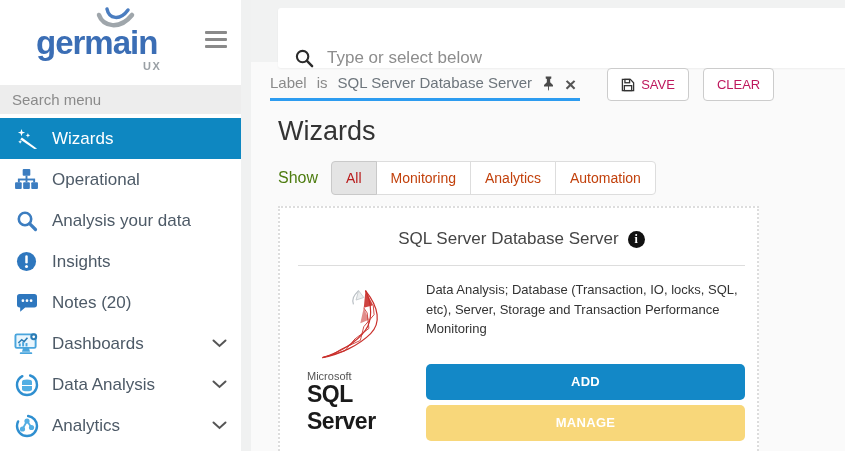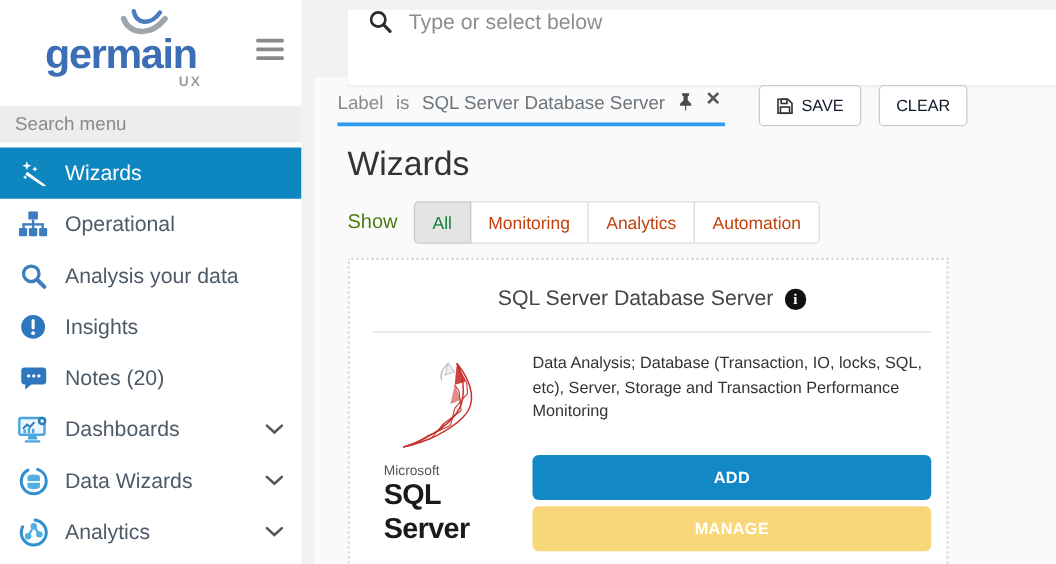--- a/index.html
+++ b/index.html
@@ -25,46 +25,46 @@
     color:#4d5a67; font-size:17px; cursor:pointer; }
   .menu-item.selected { background:#0e87c1; color:#fff; }
   .mi-icon { width:27px; height:27px; margin-right:12px; display:flex; align-items:center;
     justify-content:center; flex:0 0 27px; }
   .chev { margin-left:auto; display:flex; align-items:center; }
 
   
   .main { flex:1; background:#fafafa; border-left:10px solid #f0f1f1; min-width:0; }
   .topbar { background:#f1f2f2; height:62px; padding-top:8px; display:flex; }
   .search-box { margin-left:27px; flex:1; height:60px; background:#fff; border-radius:3px 0 0 3px;
-    display:flex; align-items:flex-start; padding-left:17px; box-shadow:0 1px 2px rgba(0,0,0,0.05); }
+    display:flex; align-items:flex-end; padding-left:17px; box-shadow:0 1px 2px rgba(0,0,0,0.05); }
   .search-box input { border:0; outline:none; flex:1; font-size:17px; color:#555;
     margin-left:13px; background:transparent; font-family:inherit; }
   .search-box input::placeholder { color:#8d8d8d; }
 
   .filter-row { display:flex; align-items:center; margin:12px 0 0 19px; }
-  .filter-chip { display:flex; align-items:flex-start; gap:10px; padding:0 4px 7px 0;
+  .filter-chip { display:flex; align-items:flex-end; gap:10px; padding:0 4px 7px 0;
     border-bottom:3px solid #2d9cf0; }
   .f-field, .f-op { font-size:15px; color:#8a8a8a; }
   .f-val { font-size:15px; color:#6d757c; }
   .chip-x { font-size:19px; font-weight:bold; color:#555; line-height:12px; cursor:pointer; }
   .hdr-btns { display:flex; gap:14px; margin-left:27px; margin-top:-6px; }
   .hdr-btn { display:flex; align-items:center; gap:6px; background:#fff; border:1px solid #ccc;
-    border-radius:4px; padding:8px 13px; font-size:13px; color:#0f172a; cursor:pointer;
+    border-radius:4px; padding:8px 13px; font-size:13px; color:#be185d; cursor:pointer;
     font-family:inherit; }
 
   .content { padding:15px 0 0 27px; }
   .page-title { font-size:27px; font-weight:500; color:#333; }
   .show-row { display:flex; align-items:center; margin-top:14px; }
   .show-label { font-size:16px; color:#4d7c0f; margin-right:13px; }
   .tabs { display:flex; }
   .tab { border:1px solid #ddd; background:#fff; color:#c2410c; font-size:14px;
     padding:8px 14px; margin-left:-1px; cursor:pointer; font-family:inherit; }
   .tab:first-child { border-radius:4px 0 0 4px; margin-left:0; }
   .tab:last-child { border-radius:0 4px 4px 0; }
-  .tab.selected { background:#e4e4e4; color:#15803d; border-color:#c9c9c9; position:relative; }
+  .tab.selected { background:#e4e4e4; color:#b91c1c; border-color:#c9c9c9; position:relative; }
 
   .card { margin-top:11px; width:481px; background:#fff; border:2px dotted #ddd;
     padding:16px 12px 16px 18px; }
   .card-title-row { display:flex; justify-content:center; align-items:center; gap:9px;
     margin-top:5px; }
   .card-title { font-size:17px; color:#454545; }
   .info-badge { width:17px; height:17px; border-radius:50%; background:#111; color:#fff;
     font-size:12px; font-weight:bold; display:flex; align-items:center; justify-content:center;
     font-family:"Liberation Serif", serif; cursor:pointer; }
   .card-divider { border:0; border-top:1px solid #ddd; margin:16px 0 12px; }
@@ -195,21 +195,21 @@
         <span class="mi-icon">
           <svg width="24" height="24" viewBox="0 0 24 24">
             <circle cx="12" cy="12" r="10" stroke="#2f8fd0" stroke-width="2.4" fill="none" stroke-dasharray="42 8" stroke-linecap="round"></circle>
             <ellipse cx="12" cy="8.5" rx="5" ry="2" fill="#52aee3"></ellipse>
             <rect x="7" y="9" width="10" height="3" fill="#52aee3"></rect>
               <rect x="7" y="13" width="10" height="3" fill="#52aee3"></rect>
             <ellipse cx="12" cy="16.5" rx="5" ry="1.8" fill="#52aee3"></ellipse>
             <line x1="7" y1="12.5" x2="17" y2="12.5" stroke="#fff" stroke-width="1"></line>
           </svg>
         </span>
-        <span>Data Wizards</span>
+        <span>Data Analysis</span>
         <span class="chev">
           <svg width="15" height="9" viewBox="0 0 15 9">
               <polyline points="1.5,1.5 7.5,7 13.5,1.5" stroke="#555" stroke-width="2" fill="none" stroke-linecap="round"></polyline>
             </svg>
         </span>
       </div>
 
       <div class="menu-item">
         <span class="mi-icon">
           <svg width="24" height="24" viewBox="0 0 24 24">

